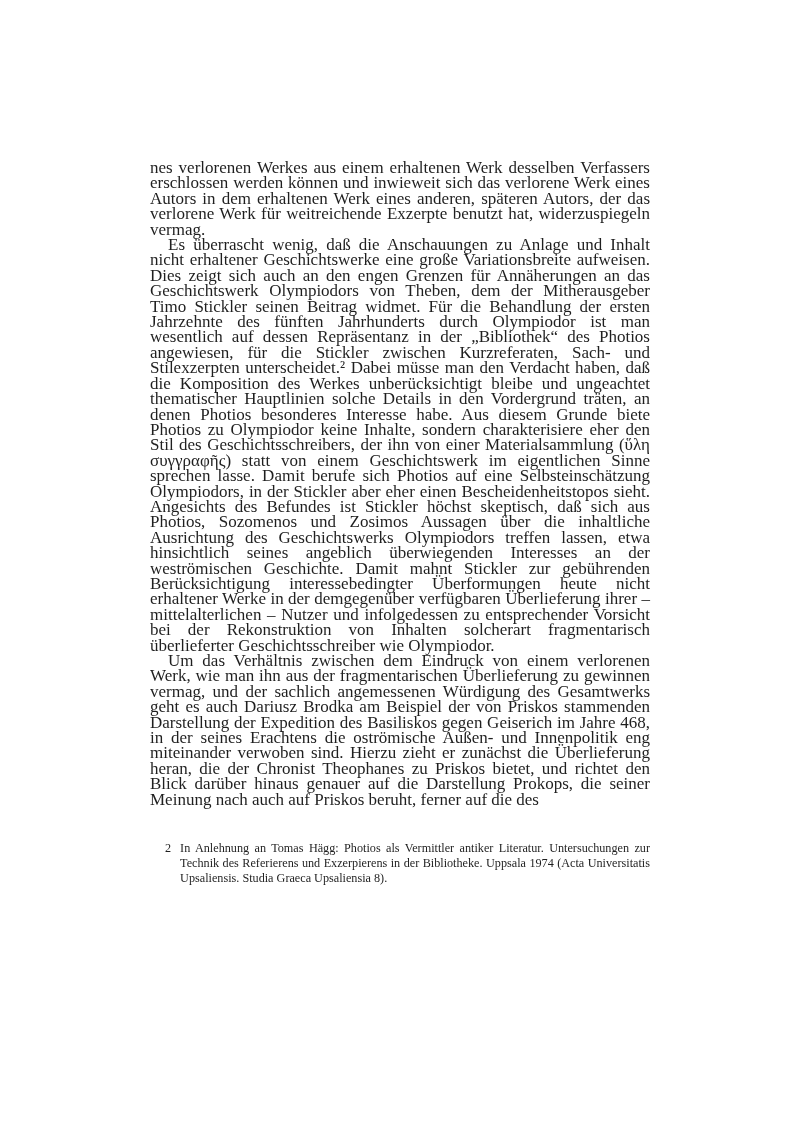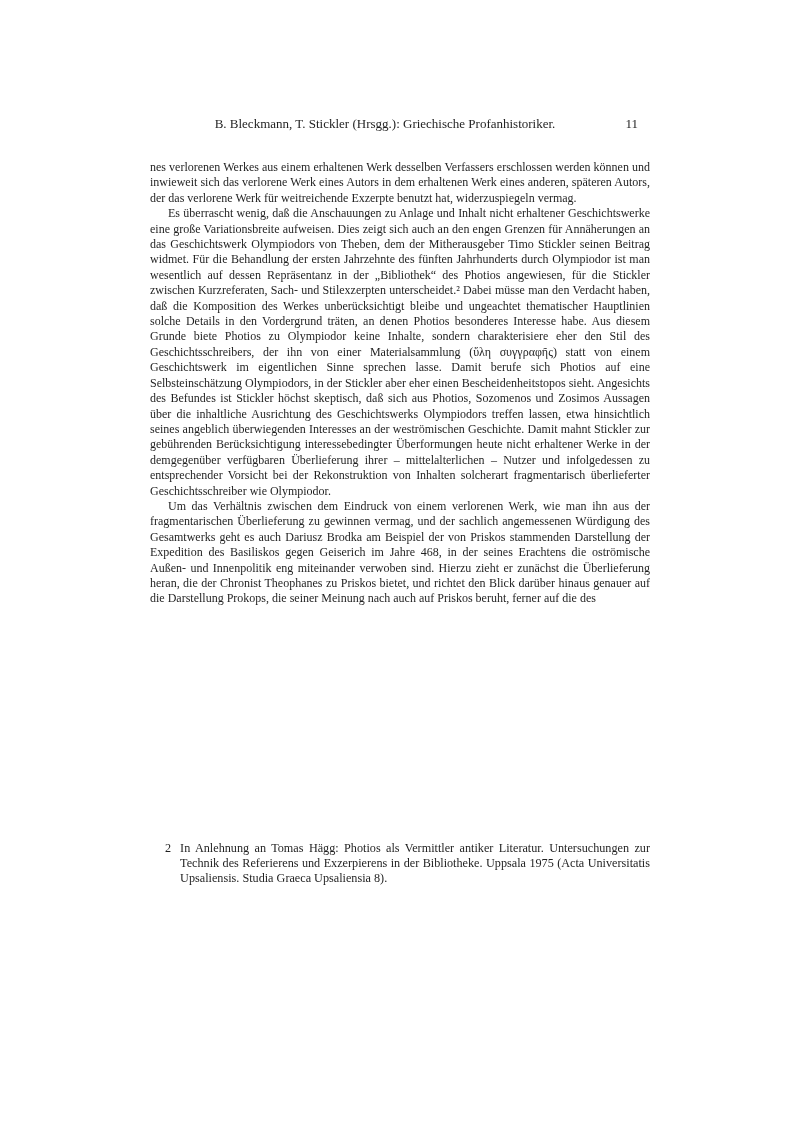--- a/index.html
+++ b/index.html
@@ -32,21 +32,21 @@
   .page-number {
     position: absolute;
     right: 12px;
     top: 0;
   }
   .body-text {
     position: absolute;
     top: 160px;
     left: 150px;
     width: 500px;
-    font-size: 12px;
+    font-size: 17px;
     line-height: 15.4px;
     text-align: justify;
   }
   .body-text p {
     margin: 0;
     padding: 0;
   }
   .body-text p.indent {
     text-indent: 18px;
     font-family: Liberation Serif, serif;
@@ -70,31 +70,27 @@
   .footnote-text {
     flex: 1 1 auto;
     text-align: justify;
   }
 </style>
 </head>
 <body>
 
 <div class="page">
 
-  <div class="running-header">
-    <span class="running-title">B. Bleckmann, T. Stickler (Hrsgg.): Griechische Profanhistoriker.</span>
-    <span class="page-number">11</span>
-  </div>
 
   <div class="body-text">
     <p>nes verlorenen Werkes aus einem erhaltenen Werk desselben Verfassers erschlossen werden können und inwieweit sich das verlorene Werk eines Autors in dem erhaltenen Werk eines anderen, späteren Autors, der das verlorene Werk für weitreichende Exzerpte benutzt hat, widerzuspiegeln vermag.</p>
     <p class="indent">Es überrascht wenig, daß die Anschauungen zu Anlage und Inhalt nicht erhaltener Geschichtswerke eine große Variationsbreite aufweisen. Dies zeigt sich auch an den engen Grenzen für Annäherungen an das Geschichtswerk Olympiodors von Theben, dem der Mitherausgeber Timo Stickler seinen Beitrag widmet. Für die Behandlung der ersten Jahrzehnte des fünften Jahrhunderts durch Olympiodor ist man wesentlich auf dessen Repräsentanz in der „Bibliothek“ des Photios angewiesen, für die Stickler zwischen Kurzreferaten, Sach- und Stilexzerpten unterscheidet.² Dabei müsse man den Verdacht haben, daß die Komposition des Werkes unberücksichtigt bleibe und ungeachtet thematischer Hauptlinien solche Details in den Vordergrund träten, an denen Photios besonderes Interesse habe. Aus diesem Grunde biete Photios zu Olympiodor keine Inhalte, sondern charakterisiere eher den Stil des Geschichtsschreibers, der ihn von einer Materialsammlung (ὕλη συγγραφῆς) statt von einem Geschichtswerk im eigentlichen Sinne sprechen lasse. Damit berufe sich Photios auf eine Selbsteinschätzung Olympiodors, in der Stickler aber eher einen Bescheidenheitstopos sieht. Angesichts des Befundes ist Stickler höchst skeptisch, daß sich aus Photios, Sozomenos und Zosimos Aussagen über die inhaltliche Ausrichtung des Geschichtswerks Olympiodors treffen lassen, etwa hinsichtlich seines angeblich überwiegenden Interesses an der weströmischen Geschichte. Damit mahnt Stickler zur gebührenden Berücksichtigung interessebedingter Überformungen heute nicht erhaltener Werke in der demgegenüber verfügbaren Überlieferung ihrer – mittelalterlichen – Nutzer und infolgedessen zu entsprechender Vorsicht bei der Rekonstruktion von Inhalten solcherart fragmentarisch überlieferter Geschichtsschreiber wie Olympiodor.</p>
     <p class="indent">Um das Verhältnis zwischen dem Eindruck von einem verlorenen Werk, wie man ihn aus der fragmentarischen Überlieferung zu gewinnen vermag, und der sachlich angemessenen Würdigung des Gesamtwerks geht es auch Dariusz Brodka am Beispiel der von Priskos stammenden Darstellung der Expedition des Basiliskos gegen Geiserich im Jahre 468, in der seines Erachtens die oströmische Außen- und Innenpolitik eng miteinander verwoben sind. Hierzu zieht er zunächst die Überlieferung heran, die der Chronist Theophanes zu Priskos bietet, und richtet den Blick darüber hinaus genauer auf die Darstellung Prokops, die seiner Meinung nach auch auf Priskos beruht, ferner auf die des</p>
   </div>
 
   <div class="footnote">
     <div class="footnote-inner">
       <span class="footnote-marker">2</span>
-      <span class="footnote-text">In Anlehnung an Tomas Hägg: Photios als Vermittler antiker Literatur. Untersuchungen zur Technik des Referierens und Exzerpierens in der Bibliotheke. Uppsala 1975 (Acta Universitatis Upsaliensis. Studia Graeca Upsaliensia 8).</span>
+      <span class="footnote-text">In Anlehnung an Tomas Hägg: Photios als Vermittler antiker Literatur. Untersuchungen zur Technik des Referierens und Exzerpierens in der Bibliotheke. Uppsala 1974 (Acta Universitatis Upsaliensis. Studia Graeca Upsaliensia 8).</span>
     </div>
   </div>
 
 </div>
 
 </body></html>

